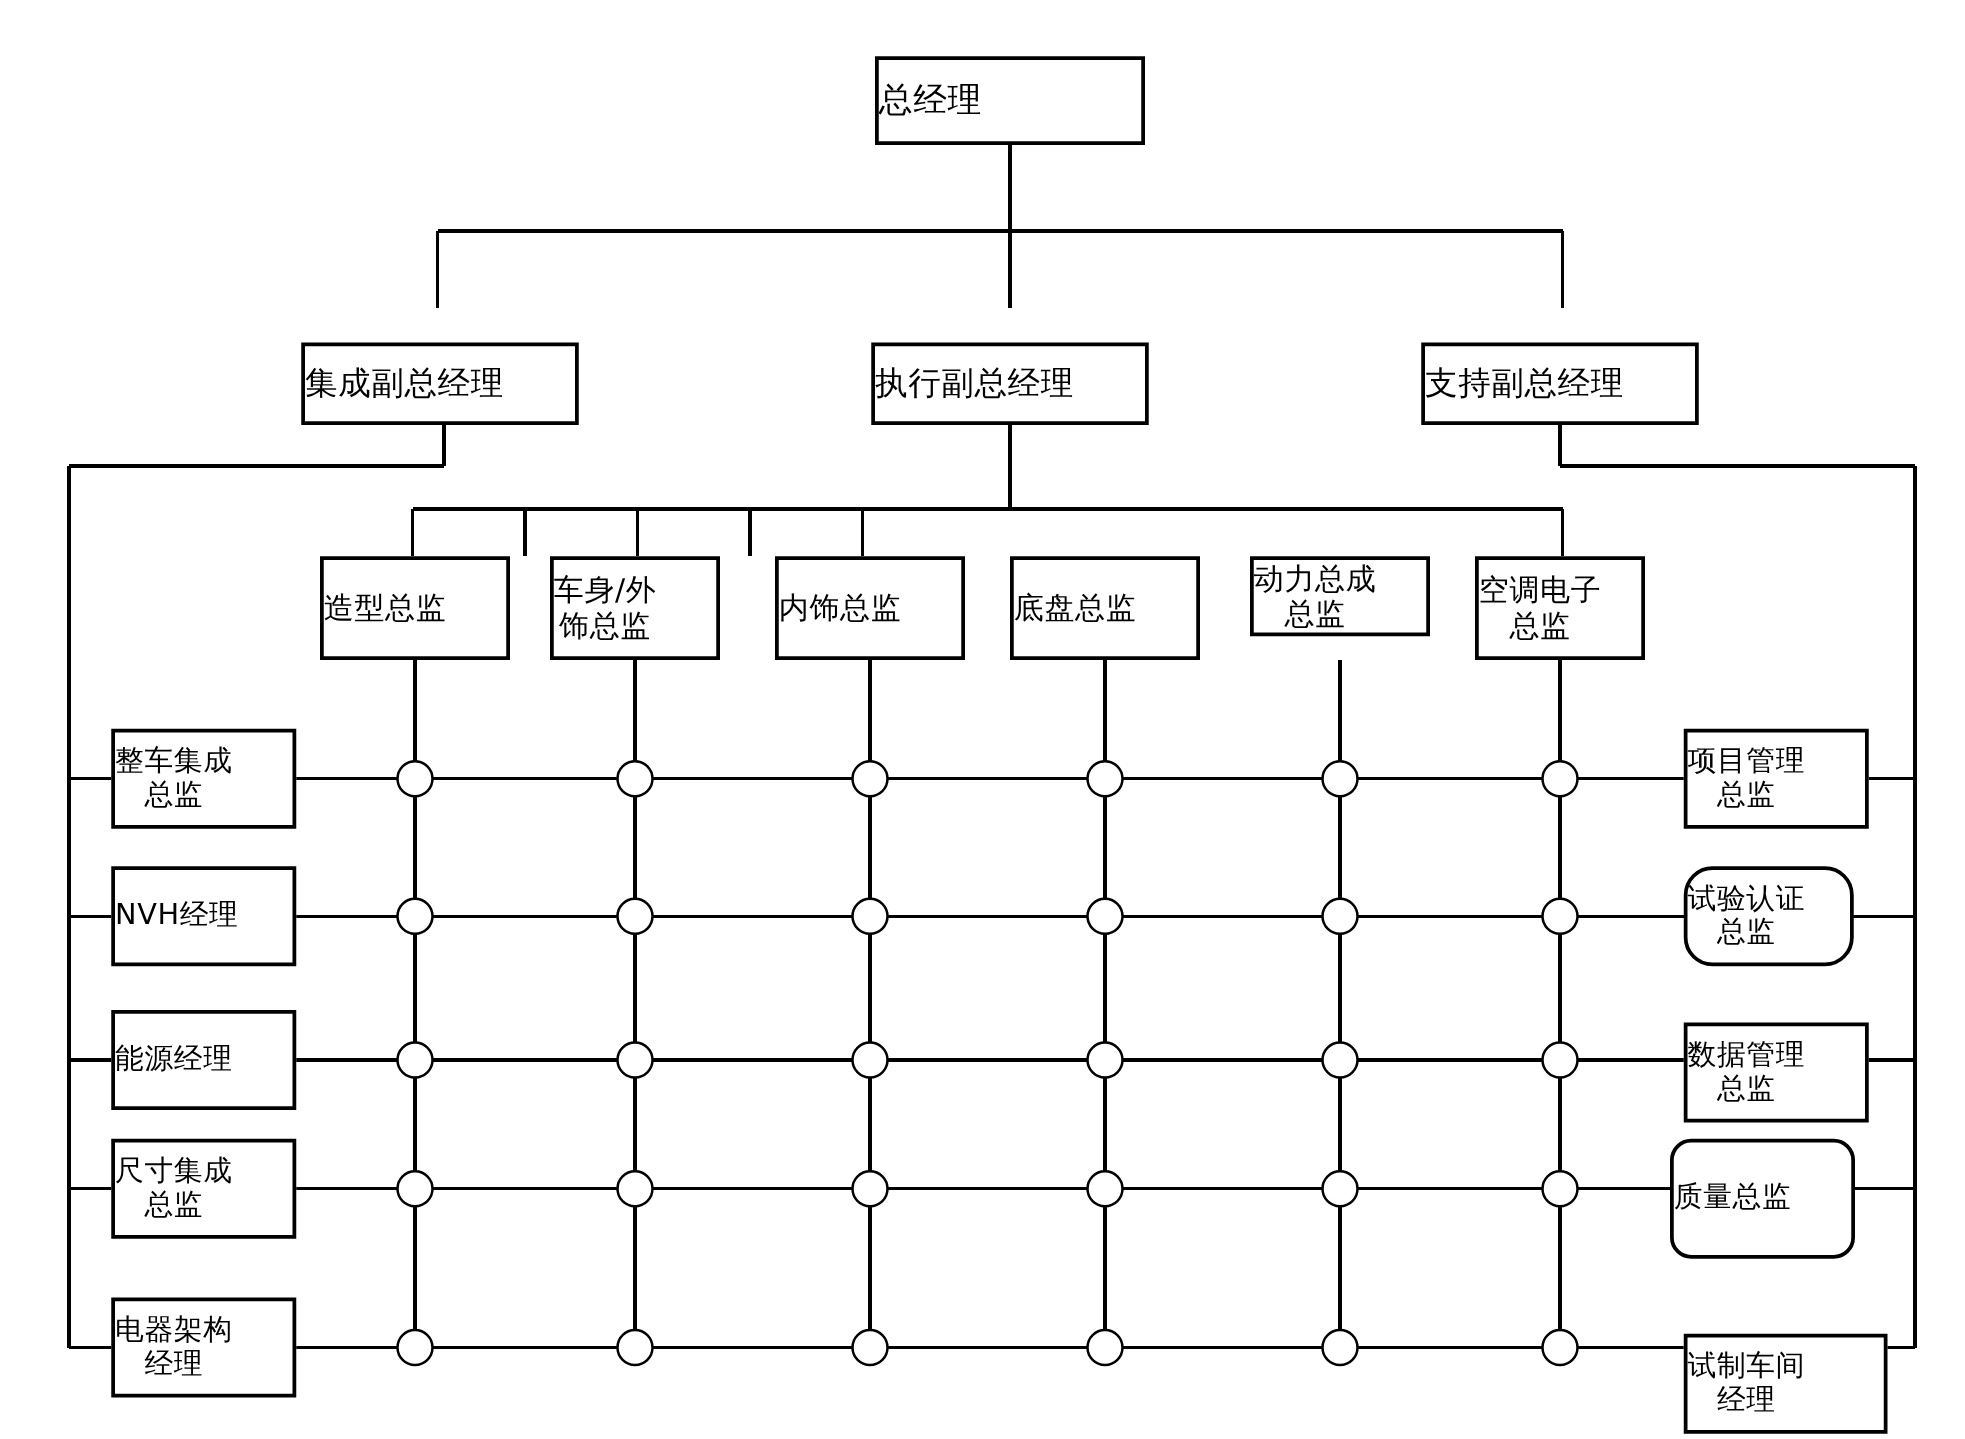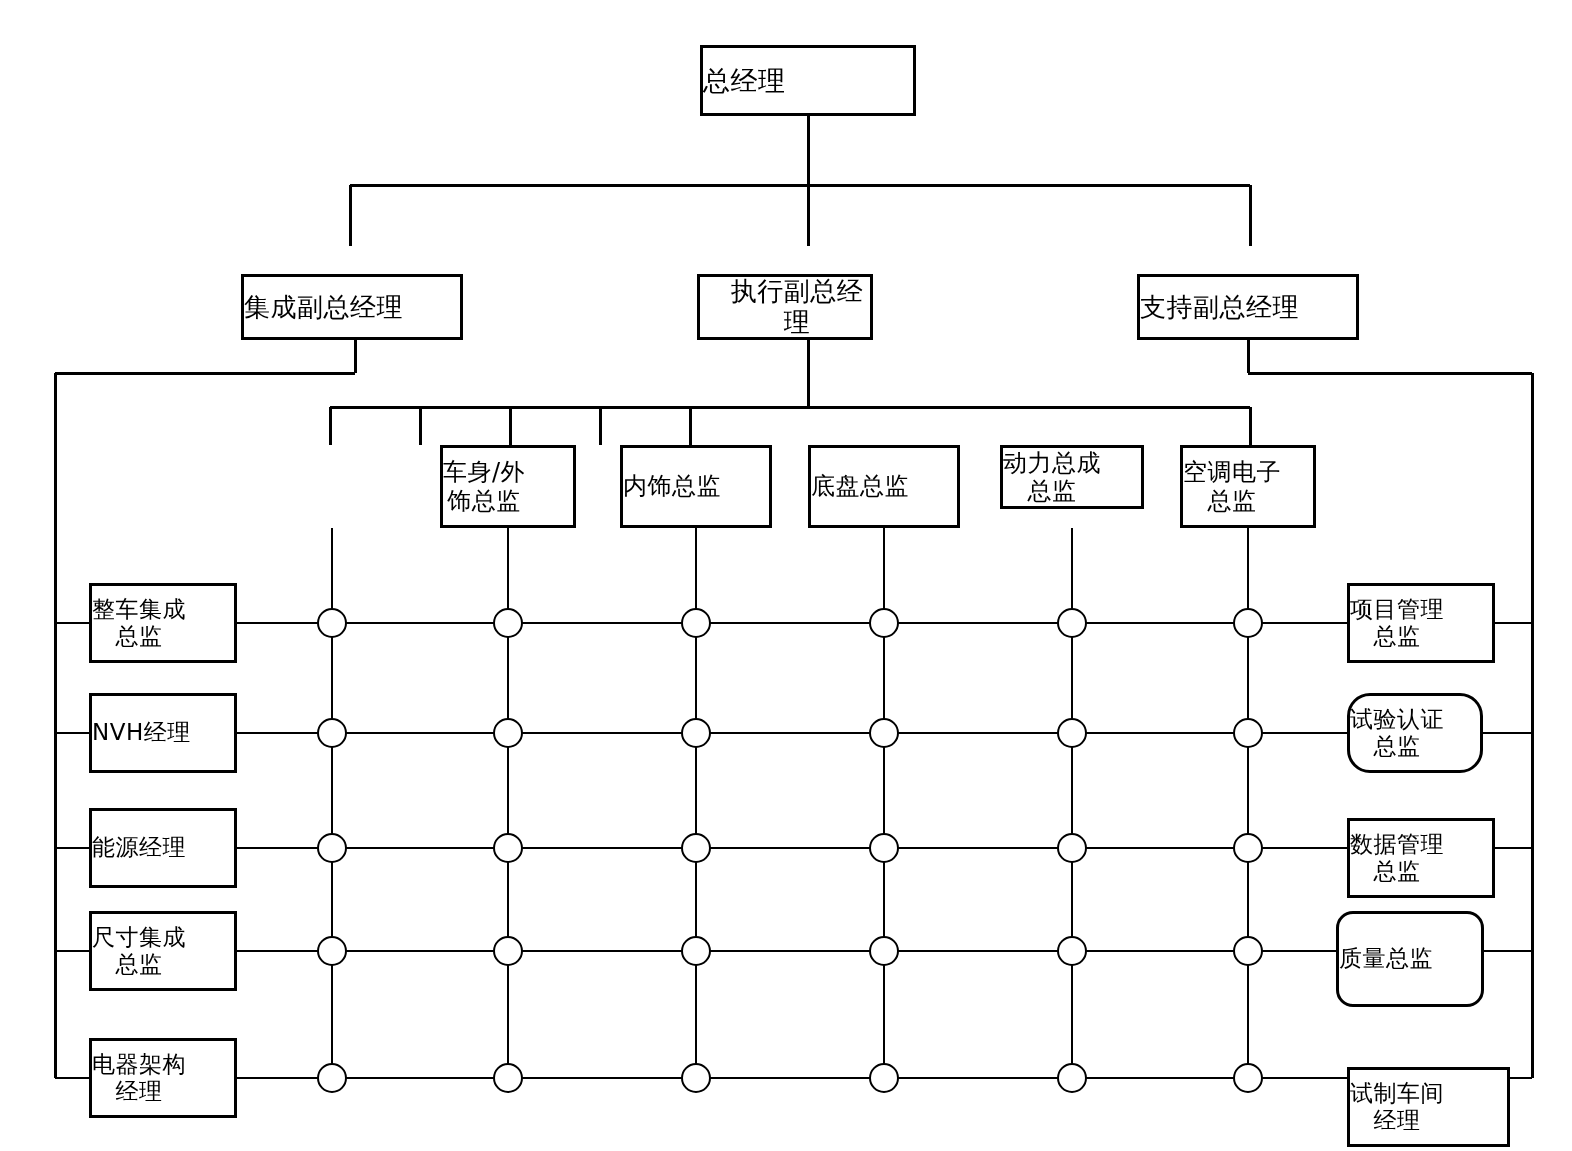--- a/index.html
+++ b/index.html
@@ -95,27 +95,30 @@
     </g>
   </svg>
 
   <div class="node lvl1" style="left:700px;top:45px;width:216px;height:71px;">
     <span>总经理</span>
   </div>
 
   <div class="node lvl2" style="left:241px;top:246px;width:222px;height:66px;">
     <span>集成副总经理</span>
   </div>
-  <div class="node lvl2" style="left:697px;top:246px;width:176px;height:66px;padding-left:24px;">
+  <div class="node lvl2" style="left:697px;top:246px;width:222px;height:66px;">
     <span>执行副总经理</span>
   </div>
   <div class="node lvl2" style="left:1137px;top:246px;width:222px;height:66px;">
     <span>支持副总经理</span>
   </div>
 
+  <div class="node dir" style="left:256px;top:445px;width:152px;height:83px;">
+    <span>造型总监</span>
+  </div>
   <div class="node dir" style="left:440px;top:445px;width:136px;height:83px;">
     <span>车身/外
 饰总监</span>
   </div>
   <div class="node dir" style="left:620px;top:445px;width:152px;height:83px;">
     <span>内饰总监</span>
   </div>
   <div class="node dir" style="left:808px;top:445px;width:152px;height:83px;">
     <span>底盘总监</span>
   </div>

